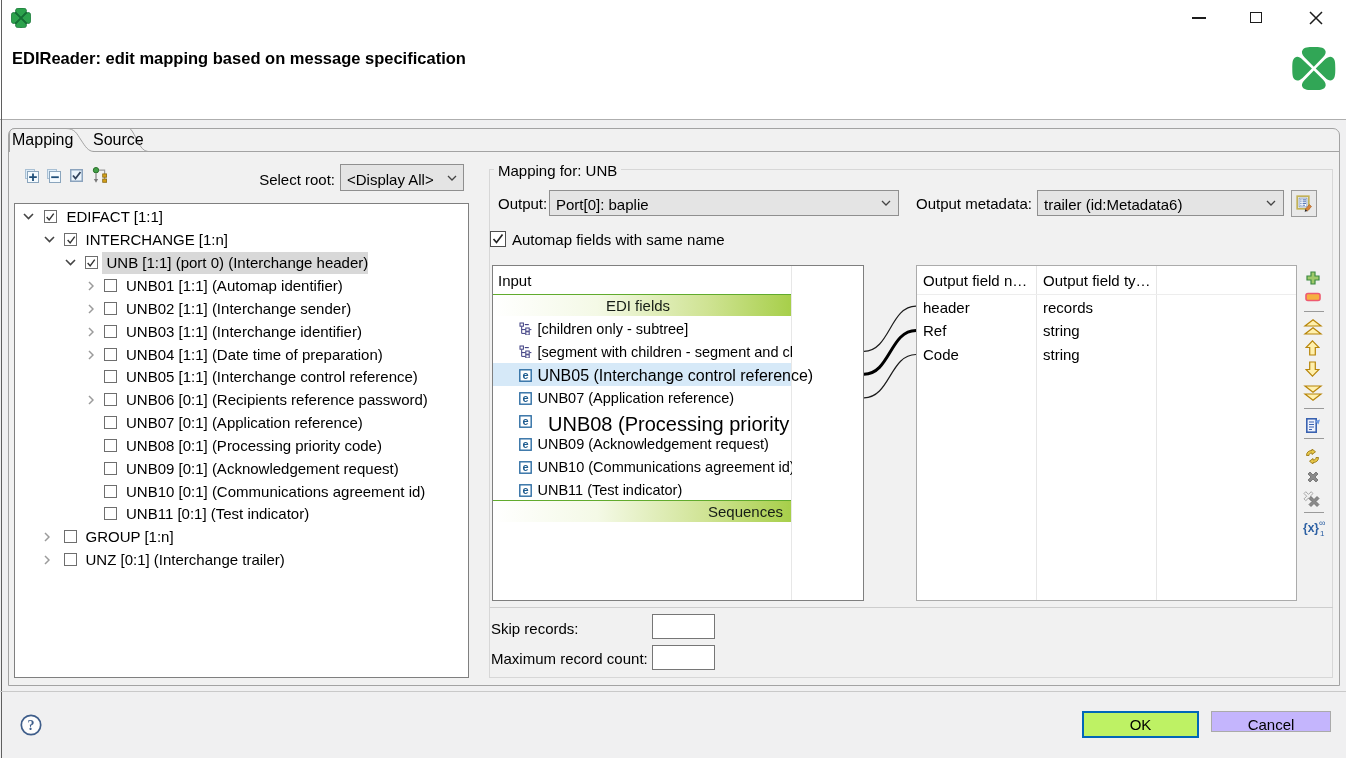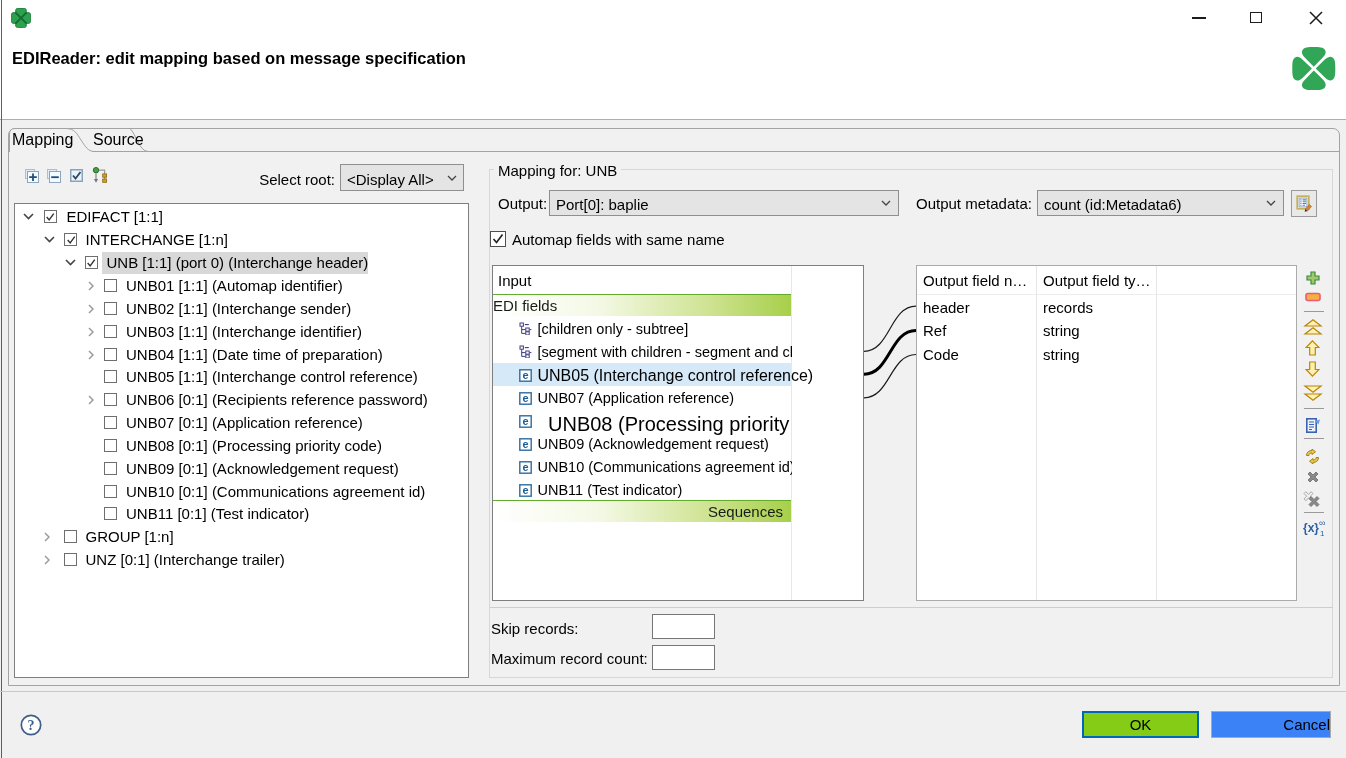--- a/index.html
+++ b/index.html
@@ -162,21 +162,21 @@
 <div class="abs nw" style="left:494px;top:162px;background:#f1f1f1;padding:0 4px">Mapping for: UNB</div>
 
 <div class="abs nw" style="left:498px;top:195px">Output:</div>
 <div class="abs" style="left:549px;top:190px;width:350px;height:26px;background:#e4e4e4;border:1px solid #8f8f8f;box-sizing:border-box"></div>
 <div class="abs nw" style="left:556px;top:196px">Port[0]: baplie</div>
 <svg class="abs" style="left:881px;top:200px" width="10" height="6" viewBox="0 0 10 6">
   <path d="M1 1 L5 5 L9 1" fill="none" stroke="#444" stroke-width="1.3"></path>
 </svg>
 <div class="abs nw" style="left:916px;top:195px">Output metadata:</div>
 <div class="abs" style="left:1037px;top:190px;width:247px;height:26px;background:#e4e4e4;border:1px solid #8f8f8f;box-sizing:border-box"></div>
-<div class="abs nw" style="left:1044px;top:196px">count (id:Metadata6)</div>
+<div class="abs nw" style="left:1044px;top:196px">trailer (id:Metadata6)</div>
 <svg class="abs" style="left:1266px;top:200px" width="10" height="6" viewBox="0 0 10 6">
   <path d="M1 1 L5 5 L9 1" fill="none" stroke="#444" stroke-width="1.3"></path>
 </svg>
 
 <div class="abs" style="left:1291px;top:190px;width:26px;height:27px;background:#e9e9e9;border:1.5px solid #9a9a9a;box-sizing:border-box"></div>
 <svg class="abs" style="left:1296px;top:195px" width="17" height="17" viewBox="0 0 17 17">
   <rect x="1.2" y="1.2" width="11.6" height="12.6" fill="#fbfae8" stroke="#c2b158" stroke-width="1.7"></rect>
   <rect x="3.1" y="3.1" width="7.8" height="8.8" fill="#ffffff" stroke="#8298c5" stroke-width="0.9"></rect>
   <path d="M4.3 4.9 H5.5 M6.6 4.9 H10 M4.3 6.7 H5.5 M6.6 6.7 H10 M4.3 8.5 H5.5 M6.6 8.5 H10 M4.3 10.3 H5.5 M6.6 10.3 H9" stroke="#5c7cb8" stroke-width="1.1"></path>
   <path d="M9.3 14.2 L13.4 9.6 L15.5 11.5 L11.4 16.1 Z" fill="#d8813a" stroke="#a55c1f" stroke-width="0.6"></path>
@@ -187,21 +187,21 @@
 <svg class="abs" style="left:492px;top:233px" width="12" height="12" viewBox="0 0 12 12">
   <path d="M1.5 6 L4.5 9.5 L10.5 1.5" fill="none" stroke="#222" stroke-width="1.7"></path>
 </svg>
 <div class="abs nw" style="left:512px;top:231px">Automap fields with same name</div>
 
 <div class="abs" style="left:492px;top:265px;width:372px;height:336px;background:#fff;border:1px solid #7f7f7f;box-sizing:border-box"></div>
 <div class="abs nw" style="left:498px;top:272px">Input</div>
 <div class="abs" style="left:791px;top:266px;width:1px;height:334px;background:#e7e7e7"></div>
 
 <div class="abs" style="left:493px;top:294px;width:298px;height:22px;border-top:1px solid #61ab2d;background:linear-gradient(90deg,#ffffff 0%,#f4f9e6 35%,#cfe393 72%,#a7cf4a 100%);box-sizing:border-box"></div>
-<div class="abs nw" style="left:493px;top:297px;width:290px;text-align:left;color:#161d16">EDI fields</div>
+<div class="abs nw" style="left:493px;top:297px;width:290px;text-align:center;color:#161d16">EDI fields</div>
 
 <div class="abs" style="left:493px;top:500px;width:298px;height:22px;border-top:1px solid #61ab2d;background:linear-gradient(90deg,#ffffff 0%,#f4f9e6 35%,#cfe393 72%,#a7cf4a 100%);box-sizing:border-box"></div>
 <div class="abs nw" style="left:493px;top:503px;width:290px;text-align:right;color:#161d16">Sequences</div>
 <svg class="abs" style="left:519px;top:322px" width="13" height="13" viewBox="0 0 13 13">
   <path d="M2.7 4.4 V11.4 M2.7 7.6 H6.6 M2.7 11.4 H6.6" fill="none" stroke="#3c3c80" stroke-width="1"></path>
   <rect x="1" y="1" width="3.4" height="3.2" fill="#fff" stroke="#3c3c80"></rect>
   <path d="M5.8 2.6 H9.8" stroke="#3c3c80" stroke-width="1.1"></path>
   <rect x="6.8" y="6" width="3.4" height="3.2" fill="#fff" stroke="#3c3c80"></rect>
   <path d="M10.6 7.6 H12.4" stroke="#3c3c80" stroke-width="1"></path>
   <rect x="6.8" y="9.8" width="3.4" height="3.2" fill="#fff" stroke="#3c3c80"></rect>
@@ -318,14 +318,14 @@
 <div class="abs nw" style="left:491px;top:620px">Skip records:</div>
 <div class="abs" style="left:652px;top:614px;width:63px;height:25px;background:#fff;border:1px solid #767676;box-sizing:border-box"></div>
 <div class="abs nw" style="left:491px;top:650px">Maximum record count:</div>
 <div class="abs" style="left:652px;top:645px;width:63px;height:25px;background:#fff;border:1px solid #767676;box-sizing:border-box"></div>
 
 <div class="abs" style="left:0;top:691px;width:1346px;height:1px;background:#c9c9c9"></div>
 <svg class="abs" style="left:20px;top:714px" width="22" height="22" viewBox="0 0 22 22">
   <circle cx="11" cy="11" r="9.7" fill="#fdfdfd" stroke="#3e5d8a" stroke-width="1.7"></circle>
   <text x="11" y="15.5" text-anchor="middle" font-family="Liberation Serif,serif" font-size="14" font-weight="bold" fill="#3e5d8a">?</text>
 </svg>
-<div class="abs" style="left:1082px;top:711px;width:117px;height:27px;background:#84cc16;border:2px solid #0066b8;box-sizing:border-box;text-align:center;line-height:23px">OK</div>
-<div class="abs" style="left:1211px;top:711px;width:120px;height:27px;background:#3b82f6;border:1px solid #aaaaaa;box-sizing:border-box;text-align:right;line-height:25px">Cancel</div>
+<div class="abs" style="left:1082px;top:711px;width:117px;height:27px;background:#bef264;border:2px solid #0066b8;box-sizing:border-box;text-align:center;line-height:23px">OK</div>
+<div class="abs" style="left:1211px;top:711px;width:120px;height:21px;background:#c4b5fd;border:1px solid #aaaaaa;box-sizing:border-box;text-align:center;line-height:25px">Cancel</div>
 
 </body></html>

